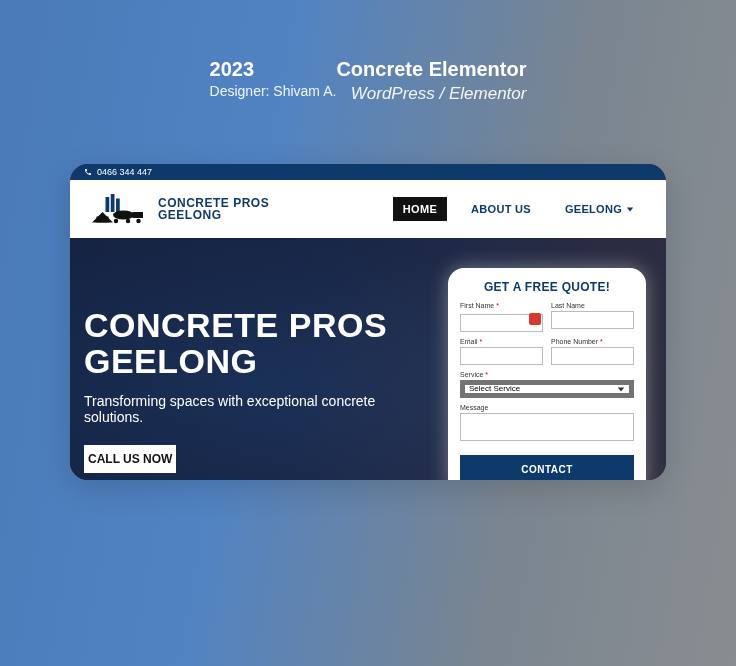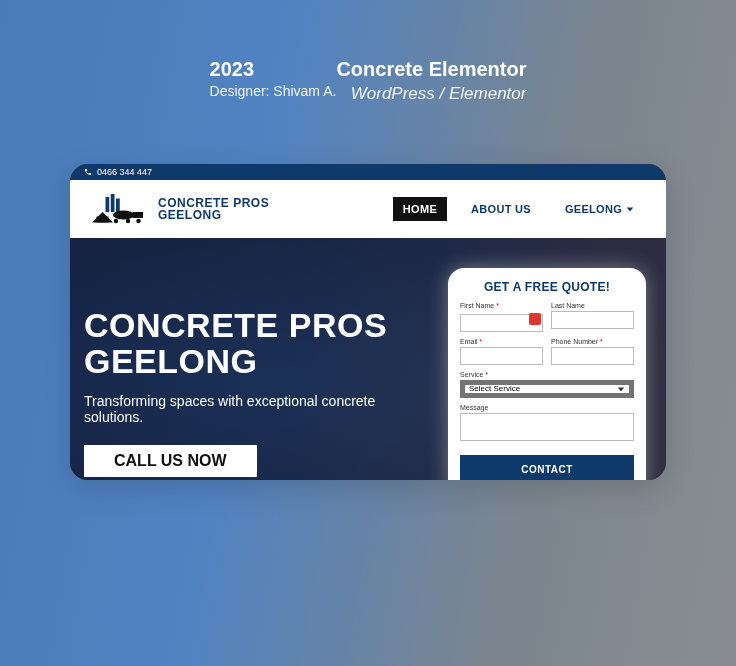--- a/index.html
+++ b/index.html
@@ -93,23 +93,23 @@
       line-height: 1.05;
       letter-spacing: 0.5px;
       font-family: Arial, sans-serif;
     }
     .hero-sub { font-size: 14px; margin-top: 14px; }
     .hero-cta {
       display: inline-block;
       margin-top: 20px;
       background: #fff;
       color: #111;
-      font-size: 16px;
+      font-size: 12px;
       font-weight: 800;
-      padding: 7px 30px;
+      padding: 7px 4px;
       border: none;
       cursor: pointer;
     }
 
     .quote-box {
       position: absolute;
       right: 20px;
       top: 30px;
       width: 198px;
       background: #fff;

